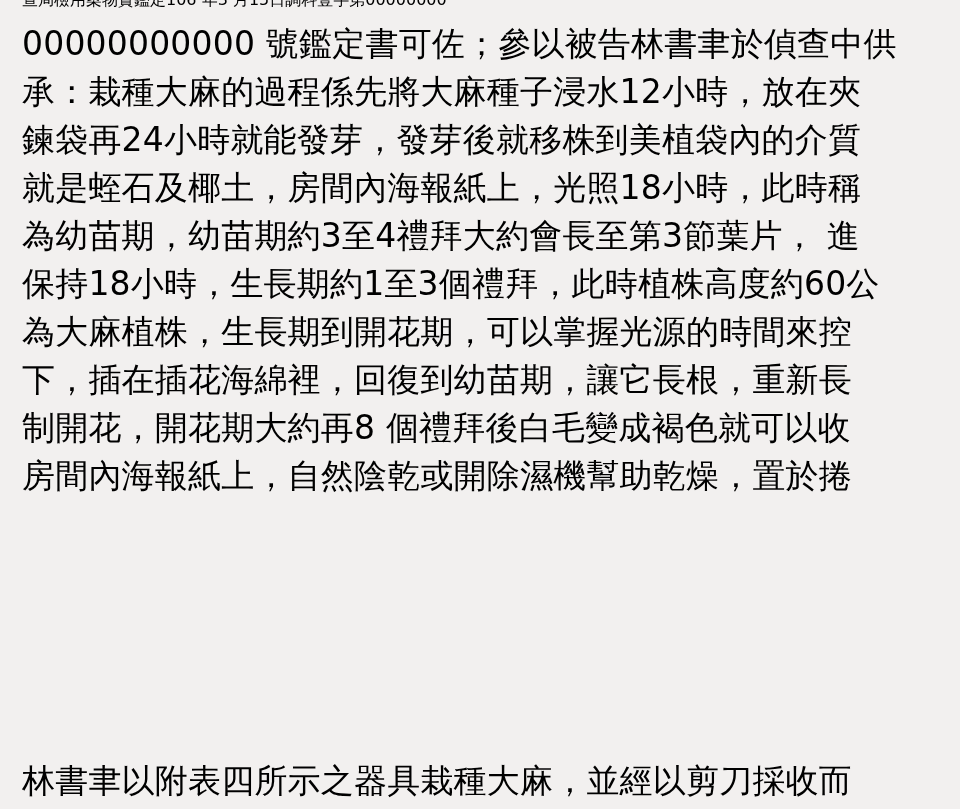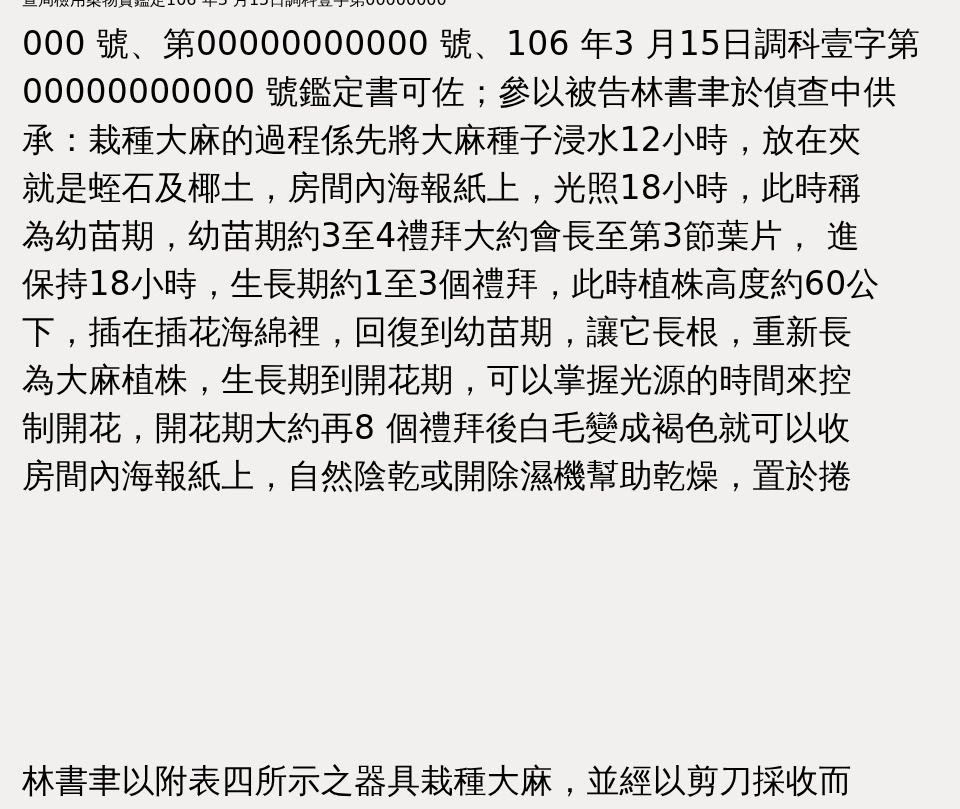--- a/index.html
+++ b/index.html
@@ -74,28 +74,28 @@
 </head>
 <body>
 
 <div id="page">
 
   <div class="line-clip">
     <p>查局檢用案物資鑑定106 年3 月15日調科壹字第00000000</p>
   </div>
 
   <div class="doc-body doc-flow">
-    <p>000 號、第00000000000 號、106 年3 月15日調科壹字第</p>
     <p>00000000000 號鑑定書可佐；參以被告林書聿於偵查中供</p>
     <p>承：栽種大麻的過程係先將大麻種子浸水12小時，放在夾</p>
+    <p>鍊袋再24小時就能發芽，發芽後就移株到美植袋內的介質</p>
     <p>就是蛭石及椰土，房間內海報紙上，光照18小時，此時稱</p>
     <p>為幼苗期，幼苗期約3至4禮拜大約會長至第3節葉片， 進</p>
     <p>保持18小時，生長期約1至3個禮拜，此時植株高度約60公</p>
+    <p>為大麻植株，生長期到開花期，可以掌握光源的時間來控</p>
     <p>下，插在插花海綿裡，回復到幼苗期，讓它長根，重新長</p>
-    <p>為大麻植株，生長期到開花期，可以掌握光源的時間來控</p>
     <p>制開花，開花期大約再8 個禮拜後白毛變成褐色就可以收</p>
     <p>房間內海報紙上，自然陰乾或開除濕機幫助乾燥，置於捲</p>
   </div>
 
   <div class="tail-clip doc-body">
     <p>林書聿以附表四所示之器具栽種大麻，並經以剪刀採收而</p>
   </div>
 
 </div>
 

